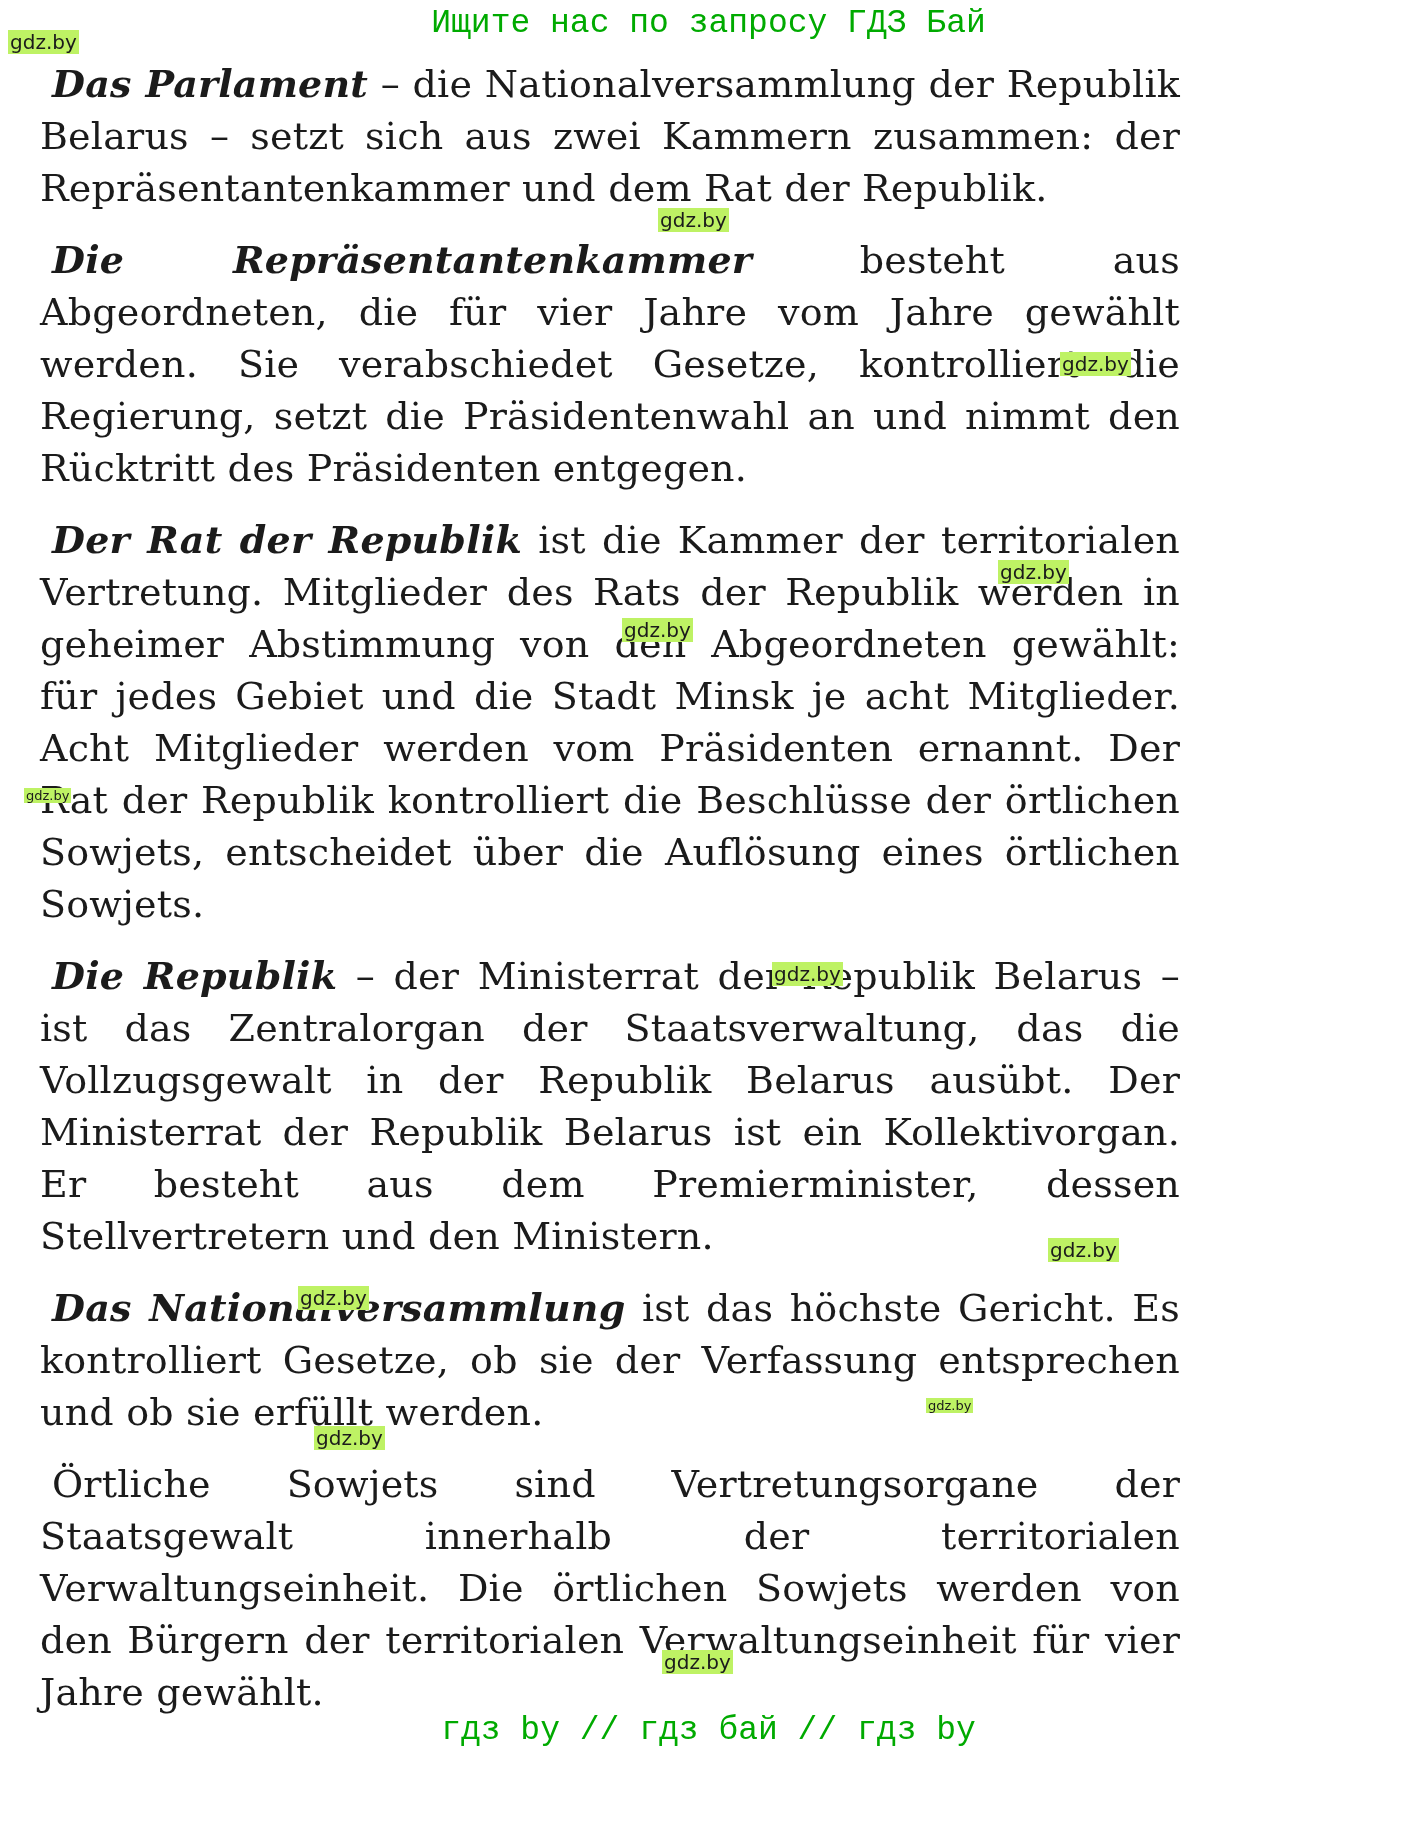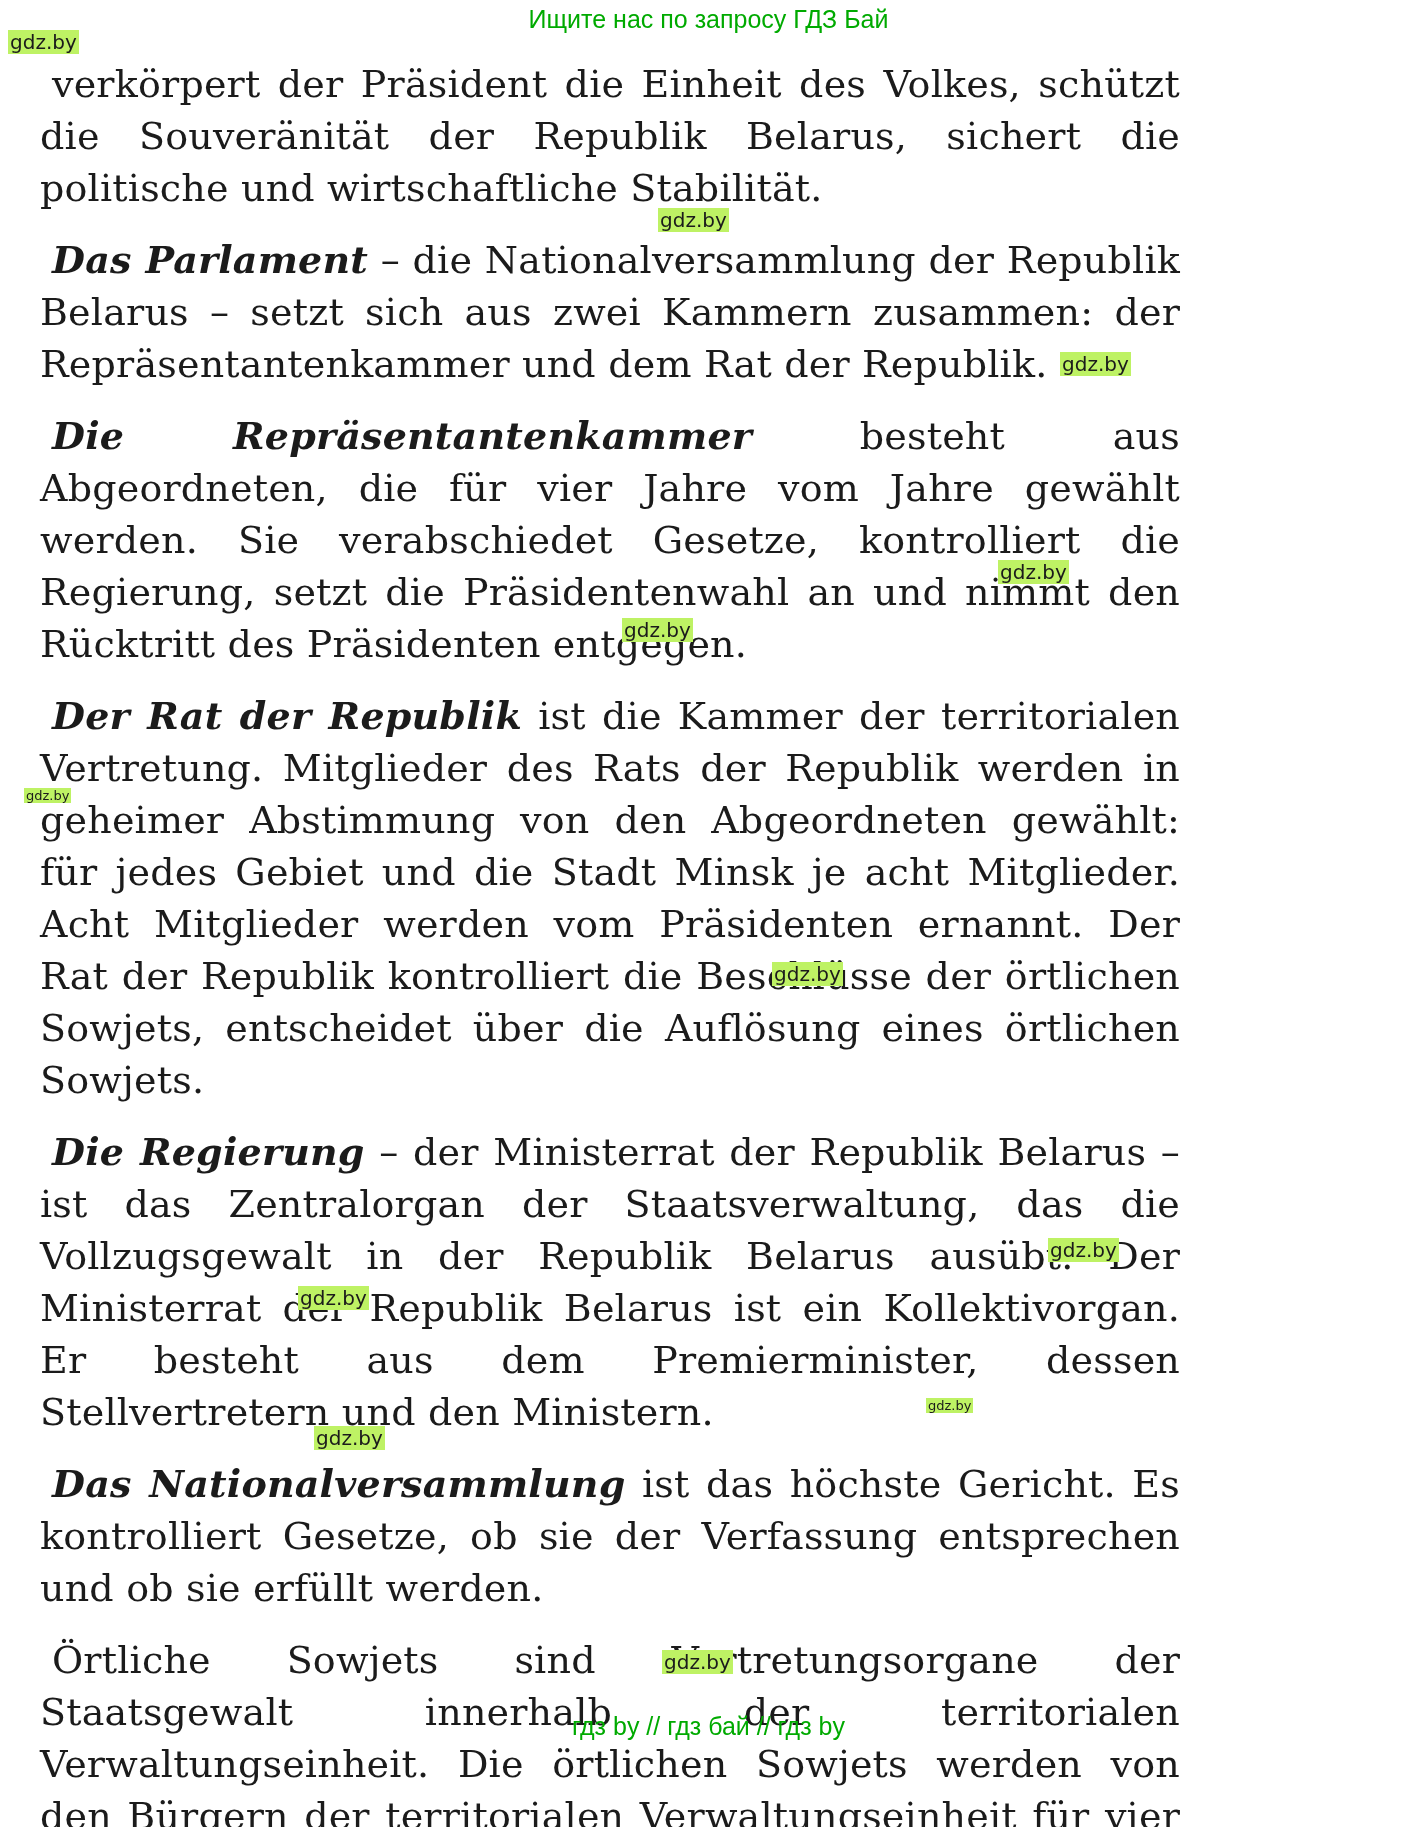--- a/index.html
+++ b/index.html
@@ -13,22 +13,22 @@
     position: relative;
     overflow: hidden;
     font-family: "DejaVu Serif", "Liberation Serif", serif;
     color: #1b1b1b;
   }
   .banner {
     position: absolute;
     left: 0;
     width: 100%;
     text-align: center;
-    font-family: Liberation Sans, sans-serif;
-    font-size: 25px;
+    font-family: Liberation Mono, monospace;
+    font-size: 33px;
     color: #00aa00;
   }
   .banner.top { top: 5px; }
   .banner.bottom { top: 1712px; }
   .content {
     position: absolute;
     top: 58px;
     left: 40px;
     width: 1140px;
   }
@@ -58,25 +58,24 @@
   }
 </style>
 </head>
 <body>
 
 <div class="page">
 
   <div class="banner top">Ищите нас по запросу ГДЗ Бай</div>
 
   <div class="content">
-    <p class="para"><span class="lead"></span><span>verkörpert der Präsident die Einheit des Volkes, schützt die Souveränität der Republik Belarus, sichert die politische und wirtschaftliche Stabilität.</span></p>
     <p class="para"><span class="lead">Das Parlament</span><span> – die Nationalversammlung der Republik Belarus – setzt sich aus zwei Kammern zusammen: der Repräsentantenkammer und dem Rat der Republik.</span></p>
     <p class="para"><span class="lead">Die Repräsentantenkammer</span><span> besteht aus Abgeordneten, die für vier Jahre vom Jahre gewählt werden. Sie verabschiedet Gesetze, kontrolliert die Regierung, setzt die Präsidentenwahl an und nimmt den Rücktritt des Präsidenten entgegen.</span></p>
     <p class="para"><span class="lead">Der Rat der Republik</span><span> ist die Kammer der territorialen Vertretung. Mitglieder des Rats der Republik werden in geheimer Abstimmung von den Abgeordneten gewählt: für jedes Gebiet und die Stadt Minsk je acht Mitglieder. Acht Mitglieder werden vom Präsidenten ernannt. Der Rat der Republik kontrolliert die Beschlüsse der örtlichen Sowjets, entscheidet über die Auflösung eines örtlichen Sowjets.</span></p>
-    <p class="para"><span class="lead">Die Regierung</span><span> – der Ministerrat der Republik Belarus – ist das Zentralorgan der Staatsverwaltung, das die Vollzugsgewalt in der Republik Belarus ausübt. Der Ministerrat der Republik Belarus ist ein Kollektivorgan. Er besteht aus dem Premierminister, dessen Stellvertretern und den Ministern.</span></p>
+    <p class="para"><span class="lead">Die Republik</span><span> – der Ministerrat der Republik Belarus – ist das Zentralorgan der Staatsverwaltung, das die Vollzugsgewalt in der Republik Belarus ausübt. Der Ministerrat der Republik Belarus ist ein Kollektivorgan. Er besteht aus dem Premierminister, dessen Stellvertretern und den Ministern.</span></p>
     <p class="para"><span class="lead">Das Nationalversammlung</span><span> ist das höchste Gericht. Es kontrolliert Gesetze, ob sie der Verfassung entsprechen und ob sie erfüllt werden.</span></p>
     <p class="para"><span class="lead"></span><span>Örtliche Sowjets sind Vertretungsorgane der Staatsgewalt innerhalb der territorialen Verwaltungseinheit. Die örtlichen Sowjets werden von den Bürgern der territorialen Verwaltungseinheit für vier Jahre gewählt.</span></p>
   </div>
 
   <div class="wm" style="left:8px; top:30px;">gdz.by</div>
   <div class="wm" style="left:658px; top:208px;">gdz.by</div>
   <div class="wm" style="left:1060px; top:352px;">gdz.by</div>
   <div class="wm" style="left:998px; top:560px;">gdz.by</div>
   <div class="wm" style="left:622px; top:618px;">gdz.by</div>
   <div class="wm small" style="left:24px; top:788px;">gdz.by</div>

